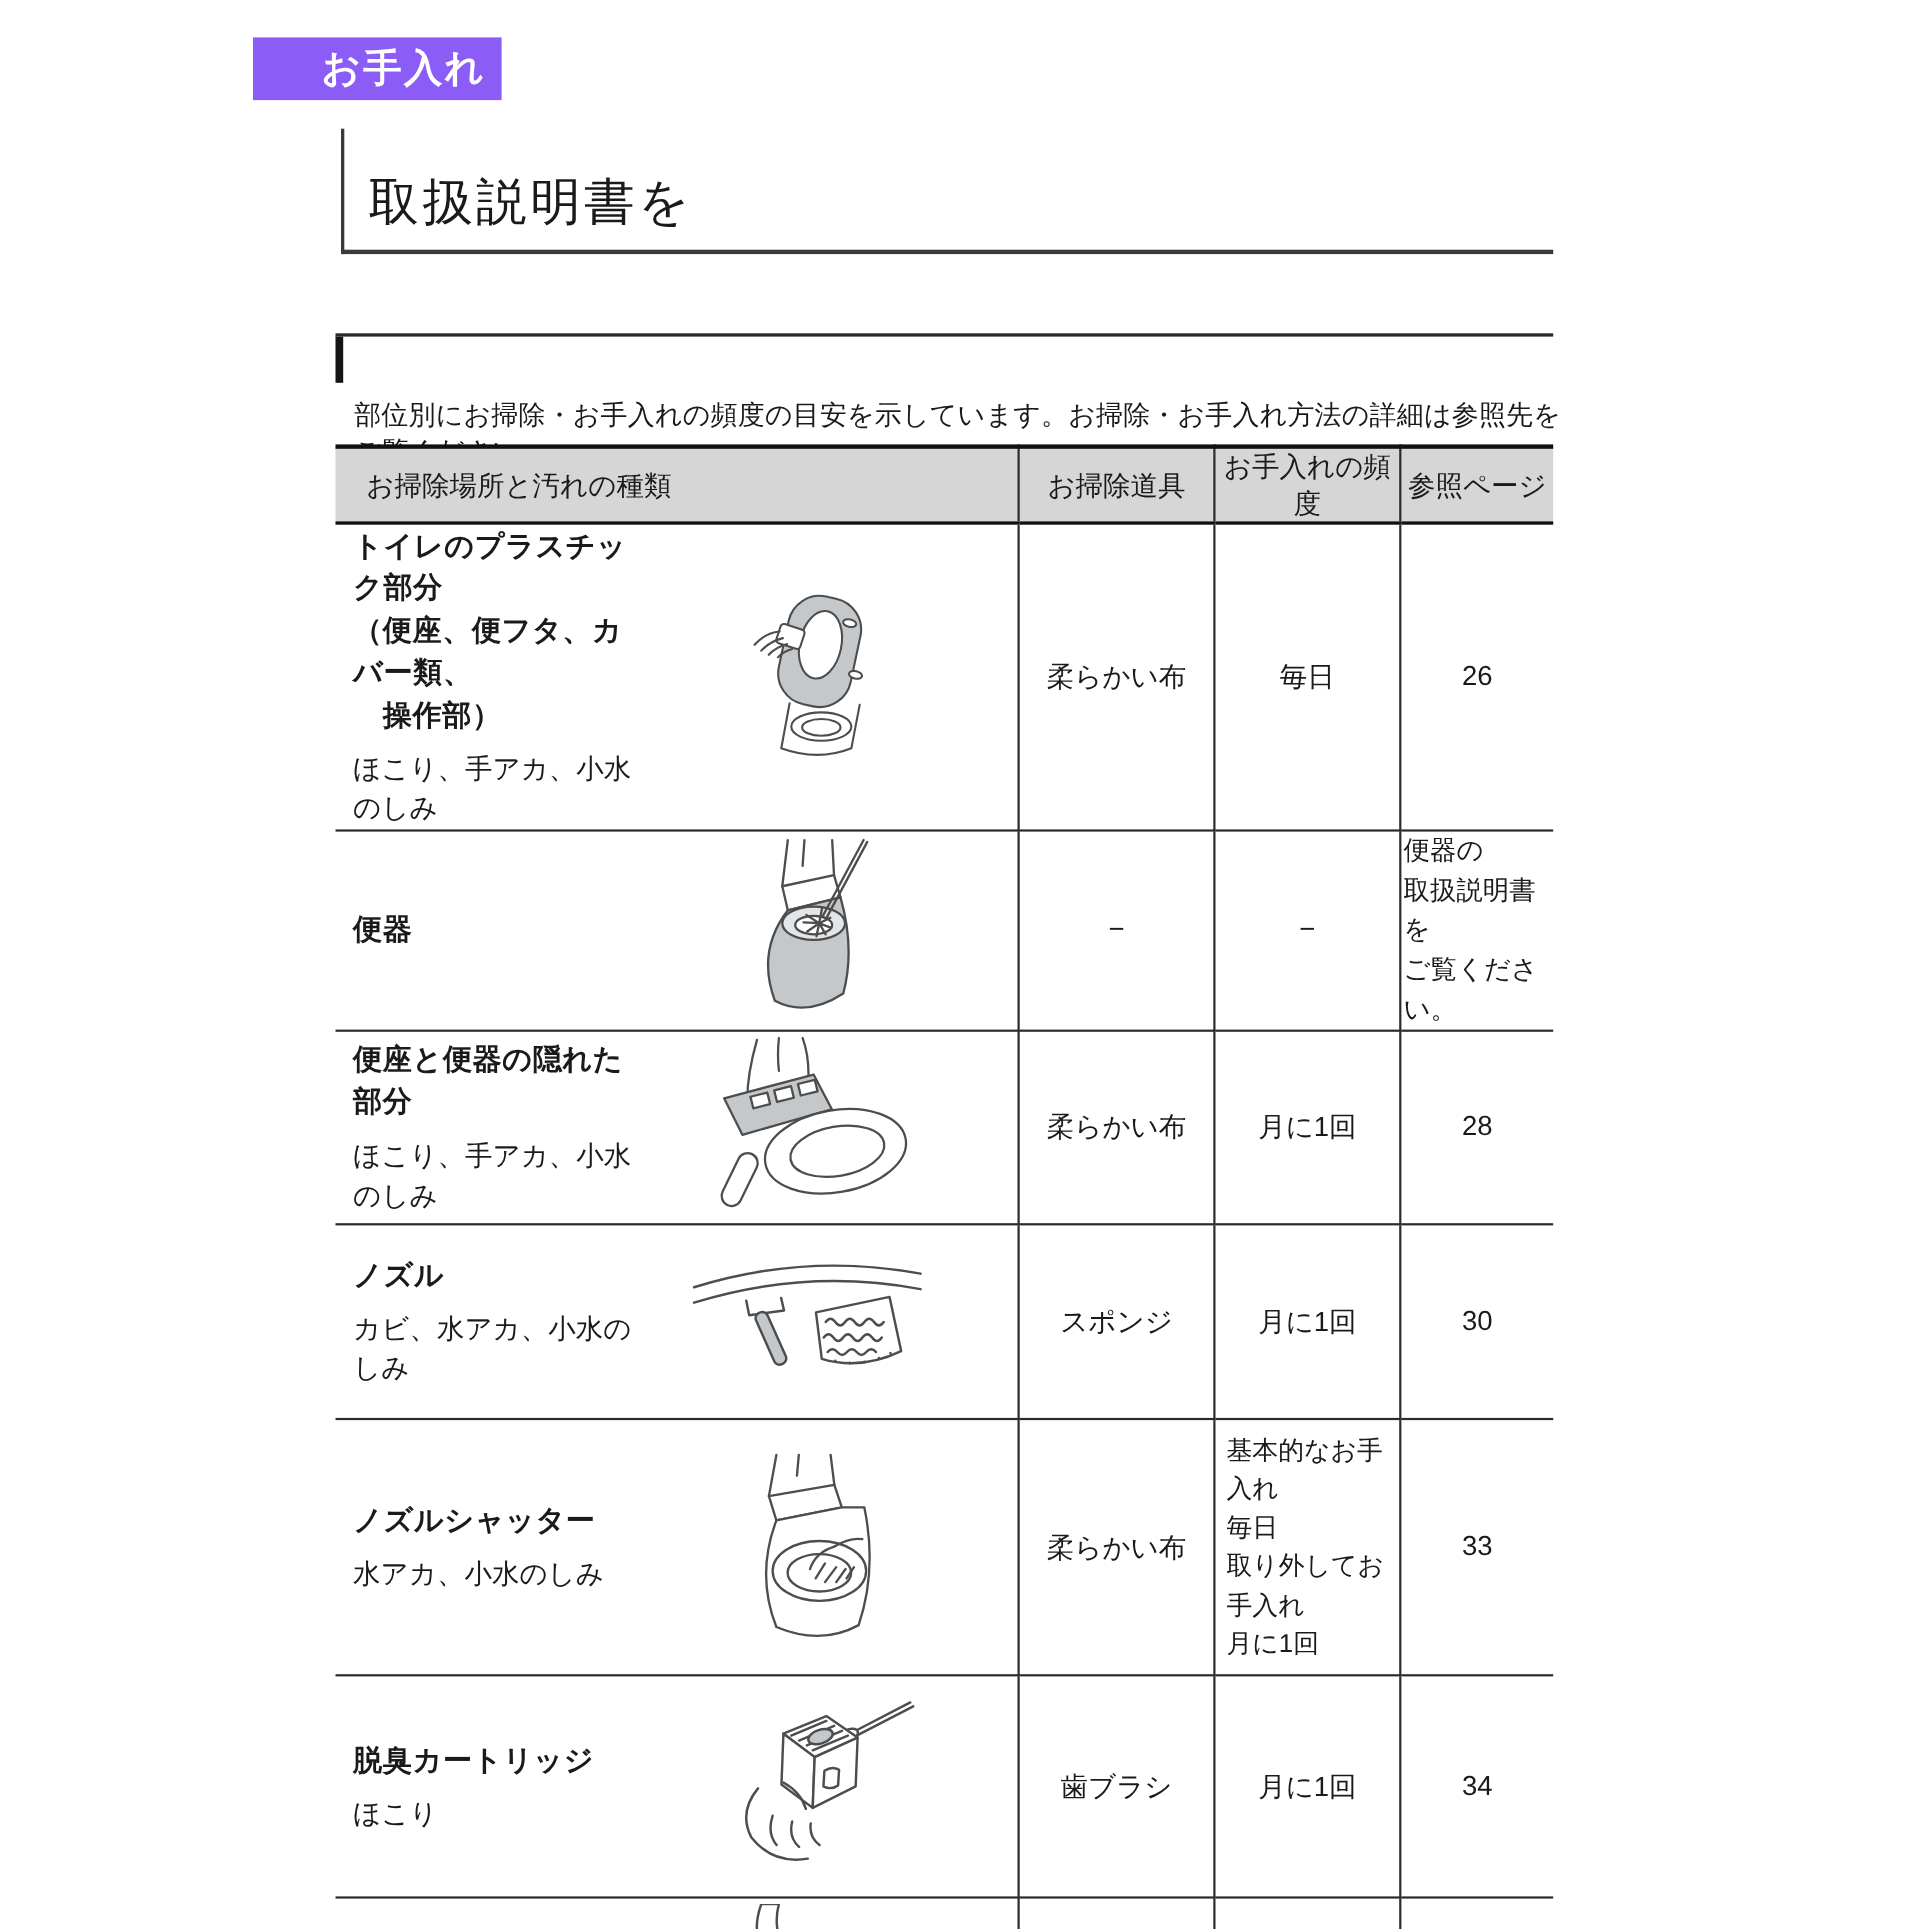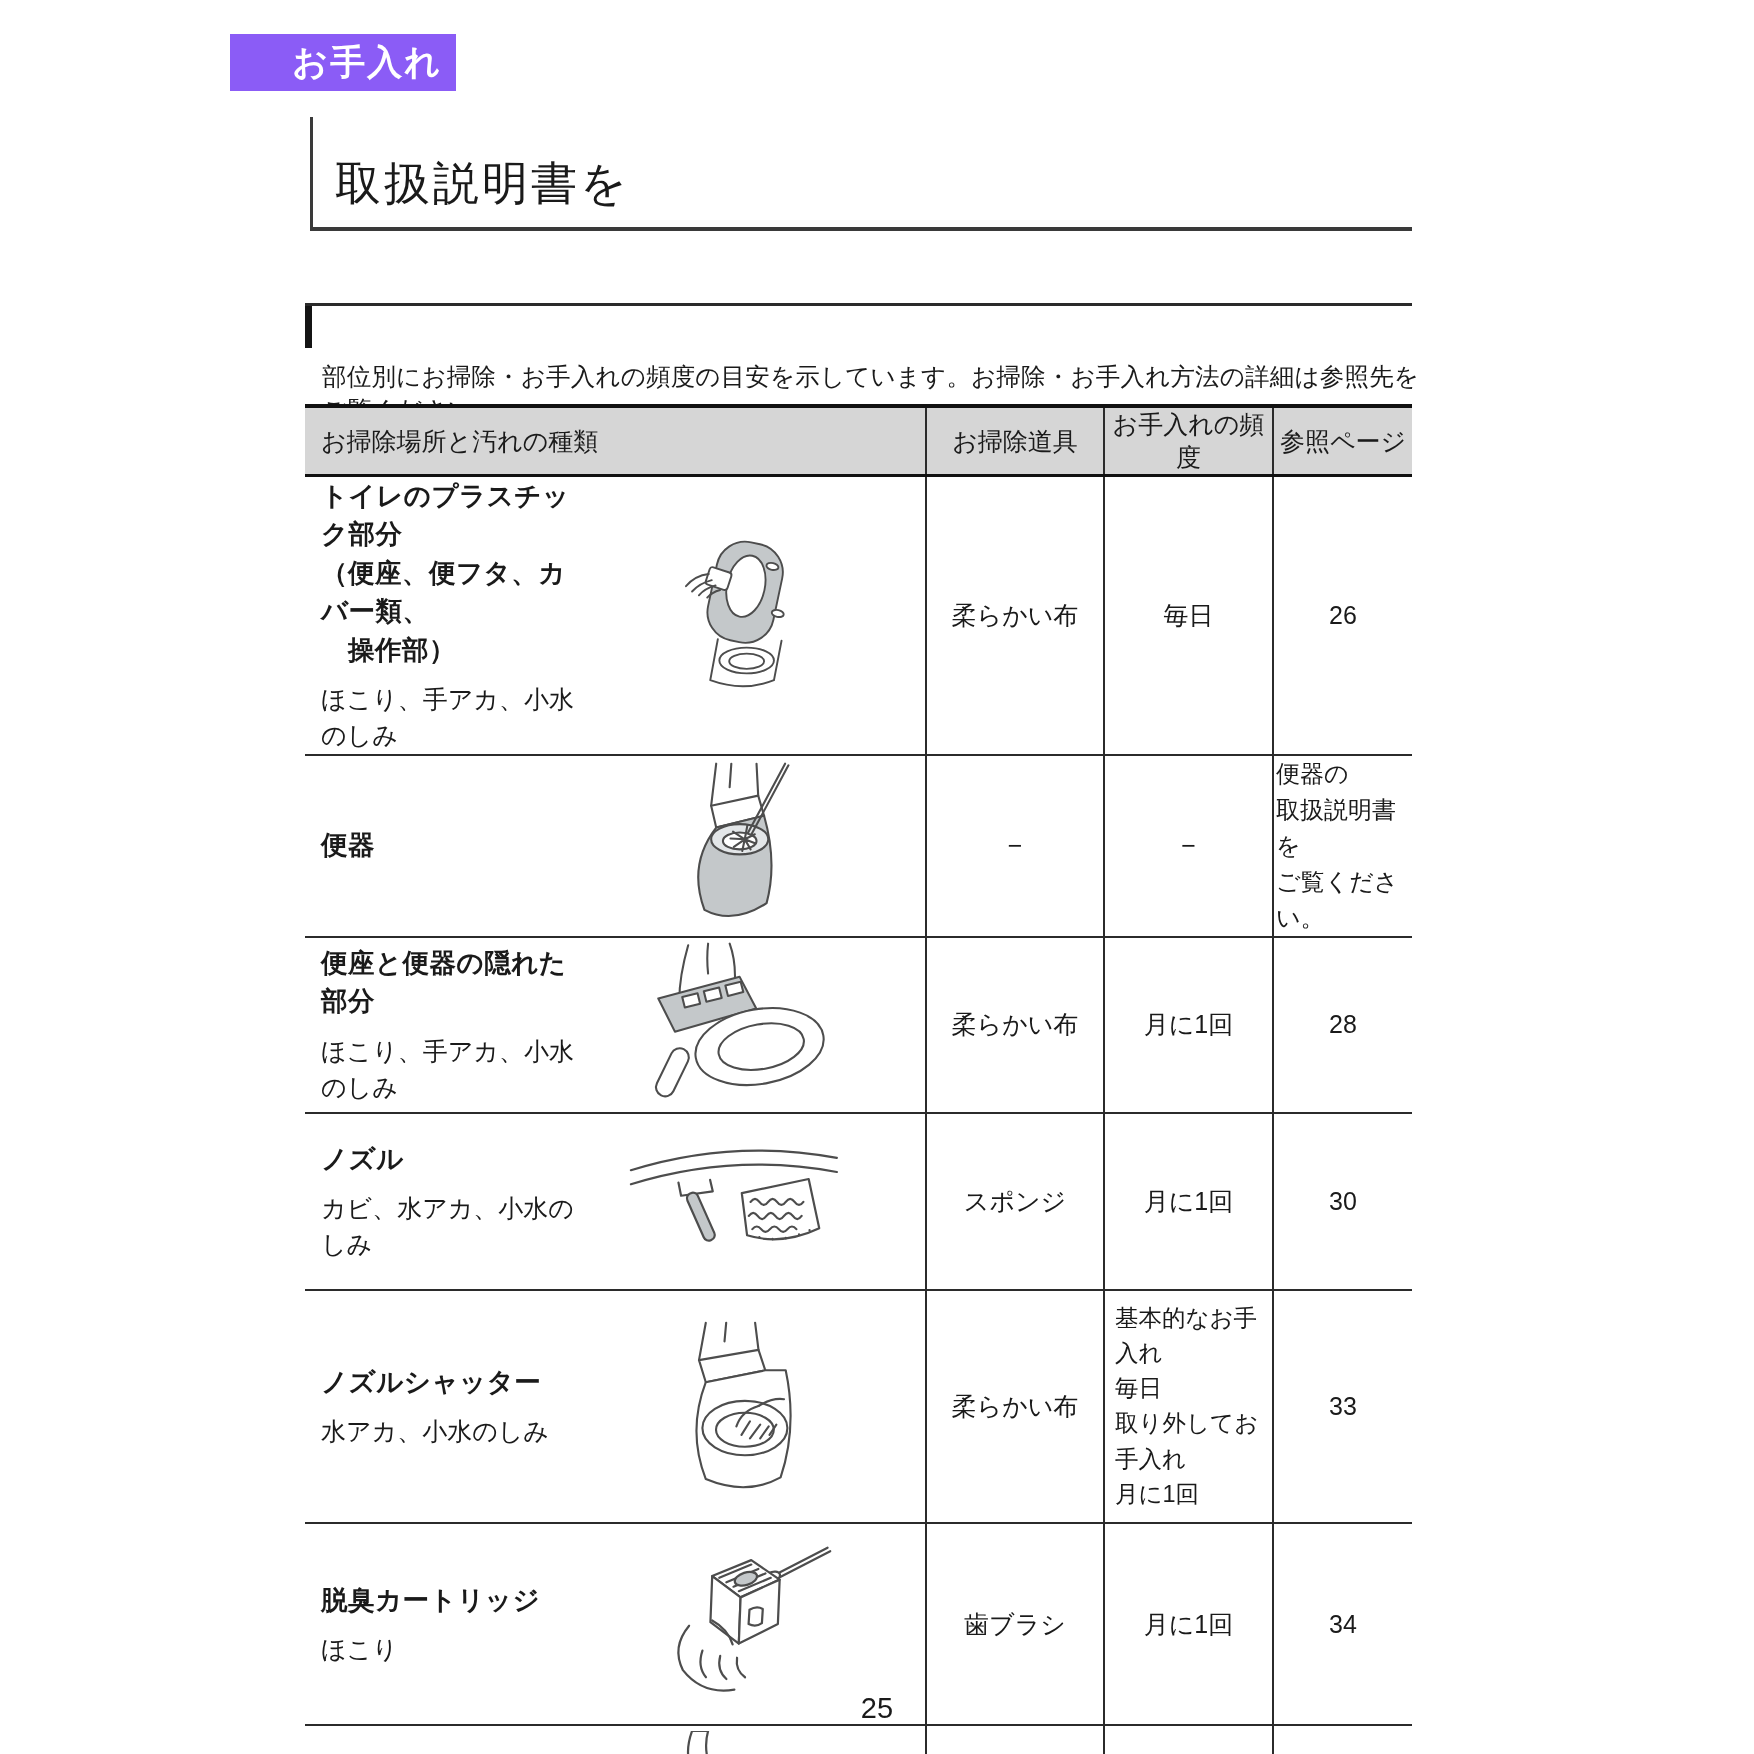--- a/index.html
+++ b/index.html
@@ -18,21 +18,21 @@
   .section{position:absolute;left:305px;top:303px;width:1107px;border-top:3px solid #2a2a2a;}
   .section-inner{position:relative;padding:5px 0 0 20px;}
   .section-bar{position:absolute;left:0;top:0;width:7px;height:42px;background:#141414;}
   .section-title{font-size:31px;letter-spacing:1px;}
   .intro{position:absolute;left:322px;top:360px;width:1100px;font-size:24.5px;letter-spacing:0.2px;}
   
   .tablewrap{position:absolute;left:305px;top:404px;}
   table{border-collapse:collapse;table-layout:fixed;width:1107px;border-top:4px solid #111;}
   th{background:#d6d6d6;border-bottom:3px solid #111;font-weight:normal;font-size:25px;
      height:41px;text-align:center;padding:0;}
-  th.h-loc{text-align:left;padding-left:16px;}
+  th.h-loc{text-align:left;padding-left:28px;}
   th,td{border-right:2px solid #2b2b2b;box-sizing:border-box;}
   th:last-child,td:last-child{border-right:none;}
   td{border-bottom:2px solid #2b2b2b;font-size:25px;text-align:center;vertical-align:middle;padding:0;}
   td.loc{text-align:left;}
   .locwrap{display:flex;align-items:center;justify-content:space-between;}
   .loctext{padding-left:16px;line-height:1.45;}
   .locname{font-weight:bold;font-size:26.5px;white-space:pre-line;letter-spacing:0.5px;}
   .locdirt{font-size:25px;margin-top:12px;font-weight:normal;}
   .illus{width:300px;display:flex;justify-content:center;align-items:center;margin-right:42px;flex:none;}
   td.freq-left{text-align:left;padding:10px 4px 10px 10px;white-space:pre-line;line-height:1.5;font-size:23.5px;}
@@ -283,15 +283,14 @@
           </td>
           <td>−</td>
           <td>2年に1回</td>
           <td>36</td>
         </tr>
 
       </tbody>
     </table>
   </div>
 
-  <div class="pagenum">25</div>
 
 </div>
 
 </body></html>

